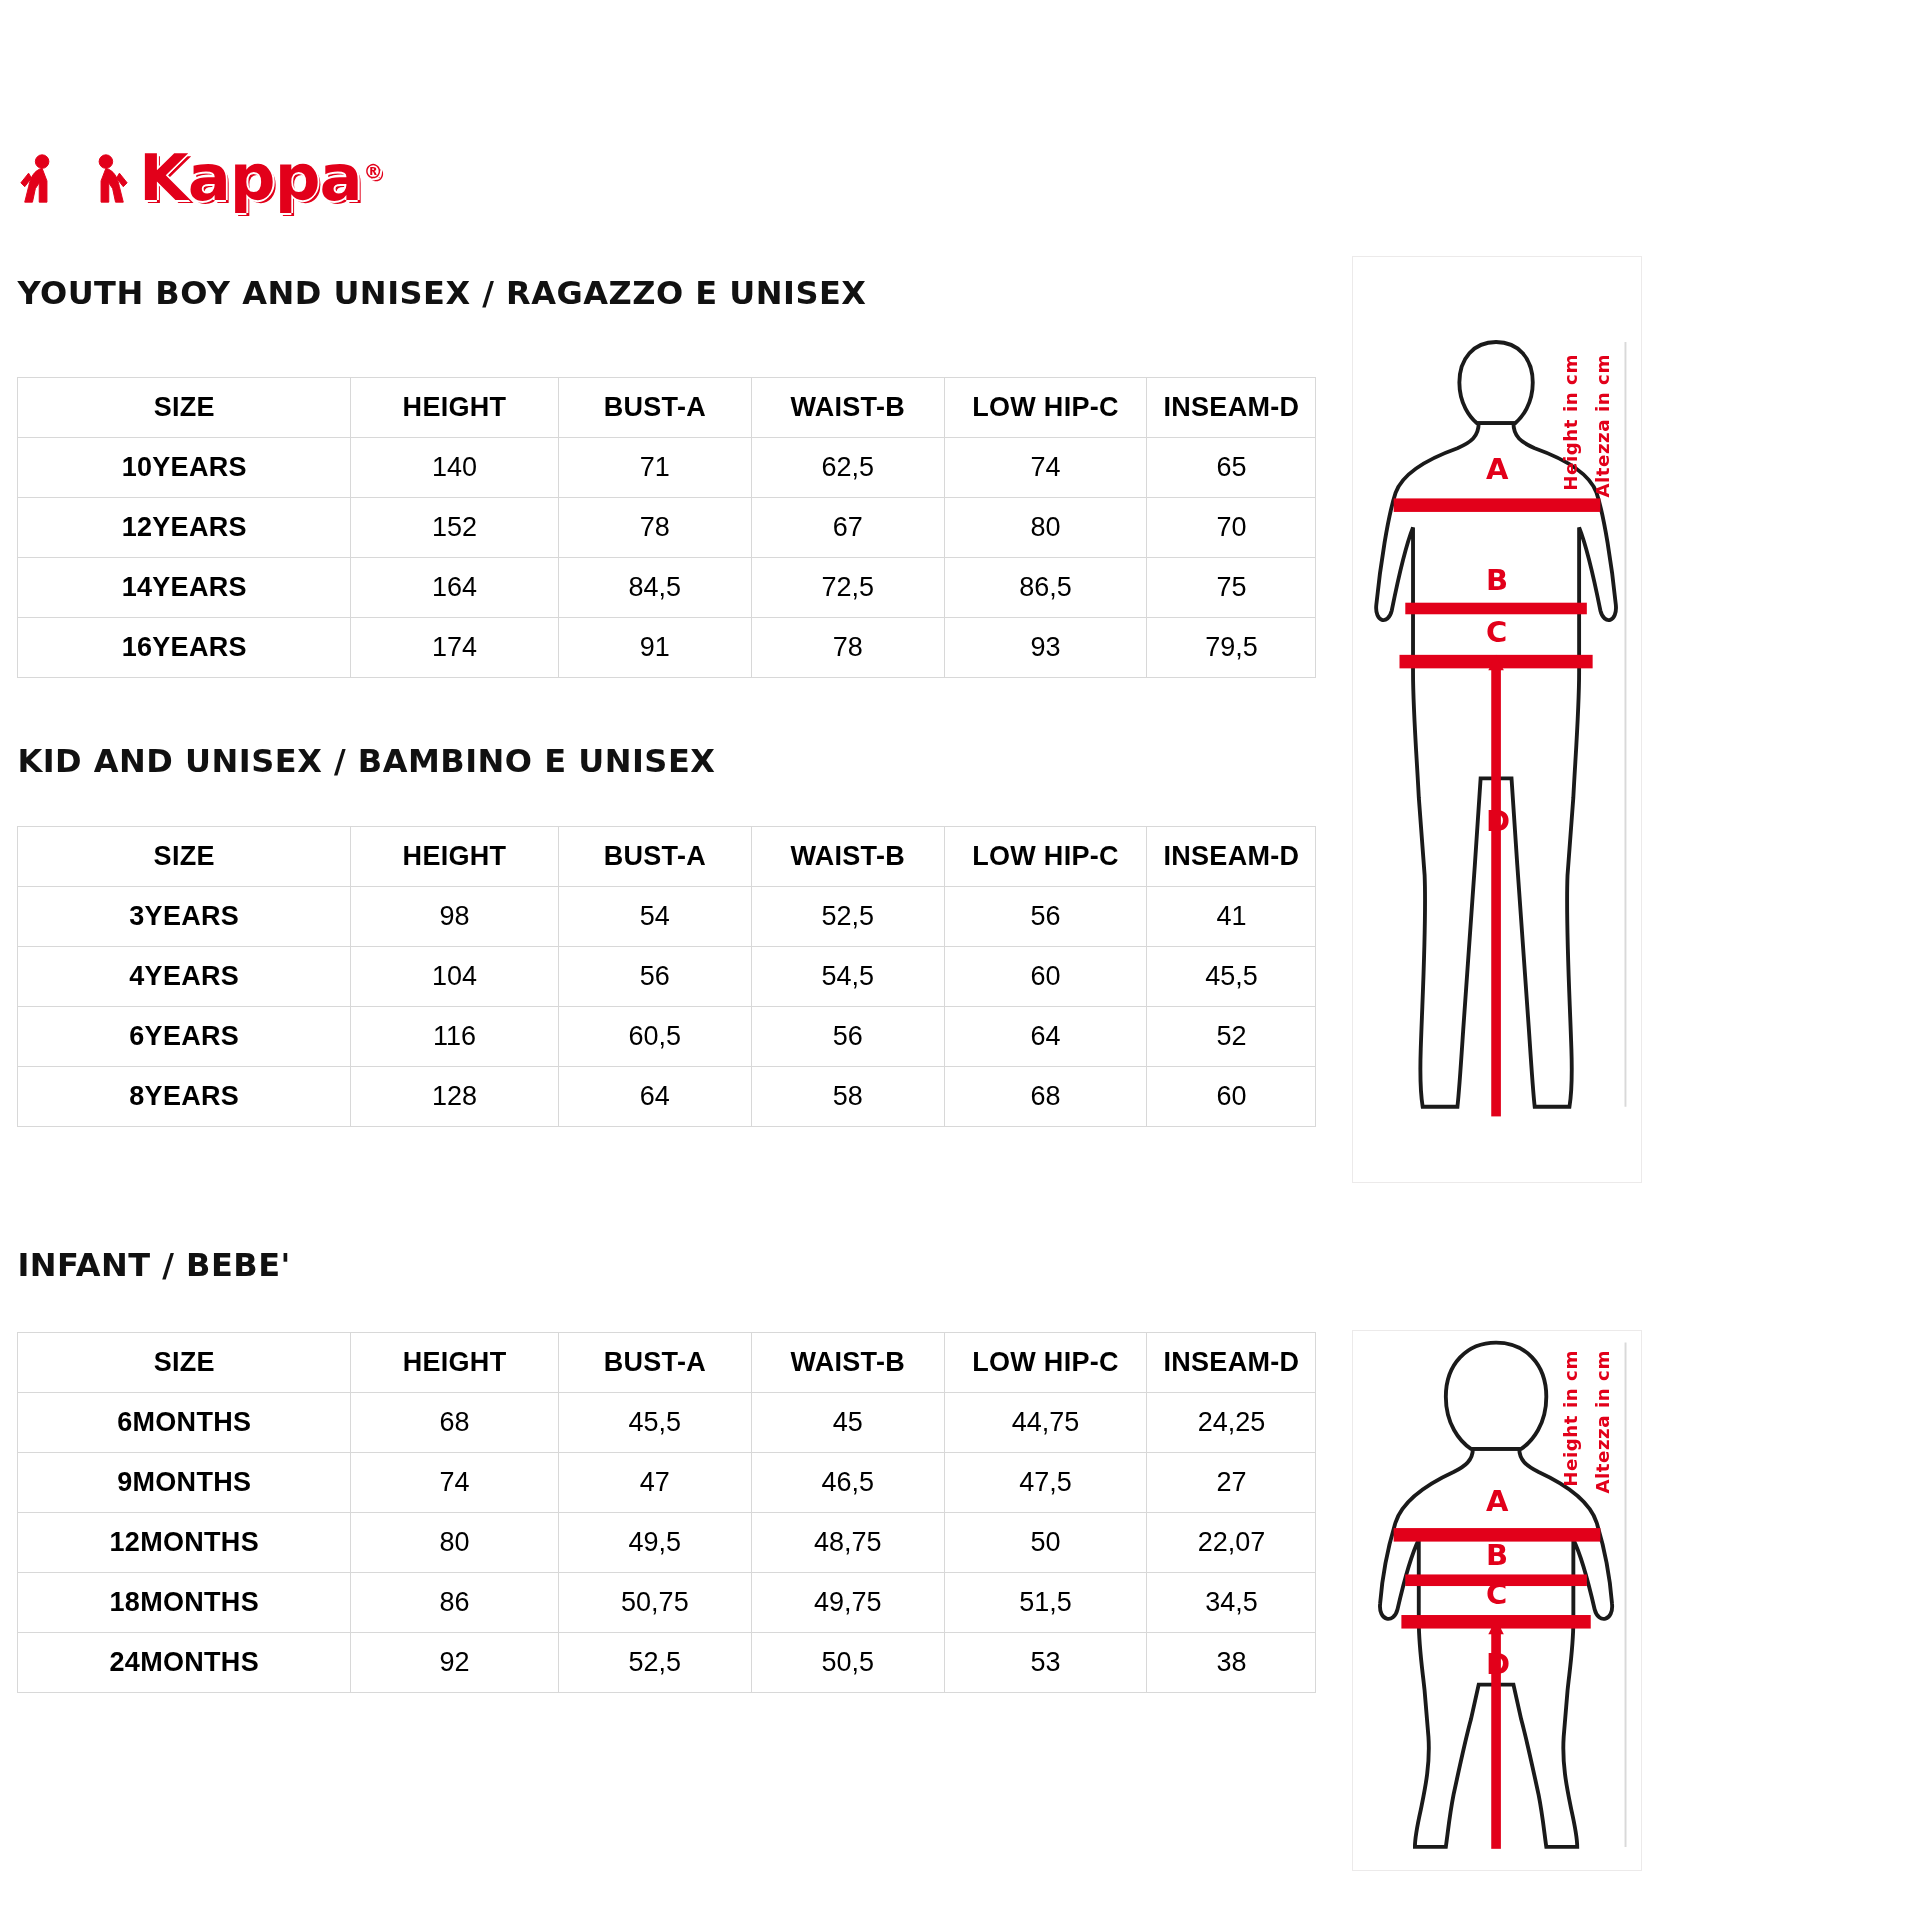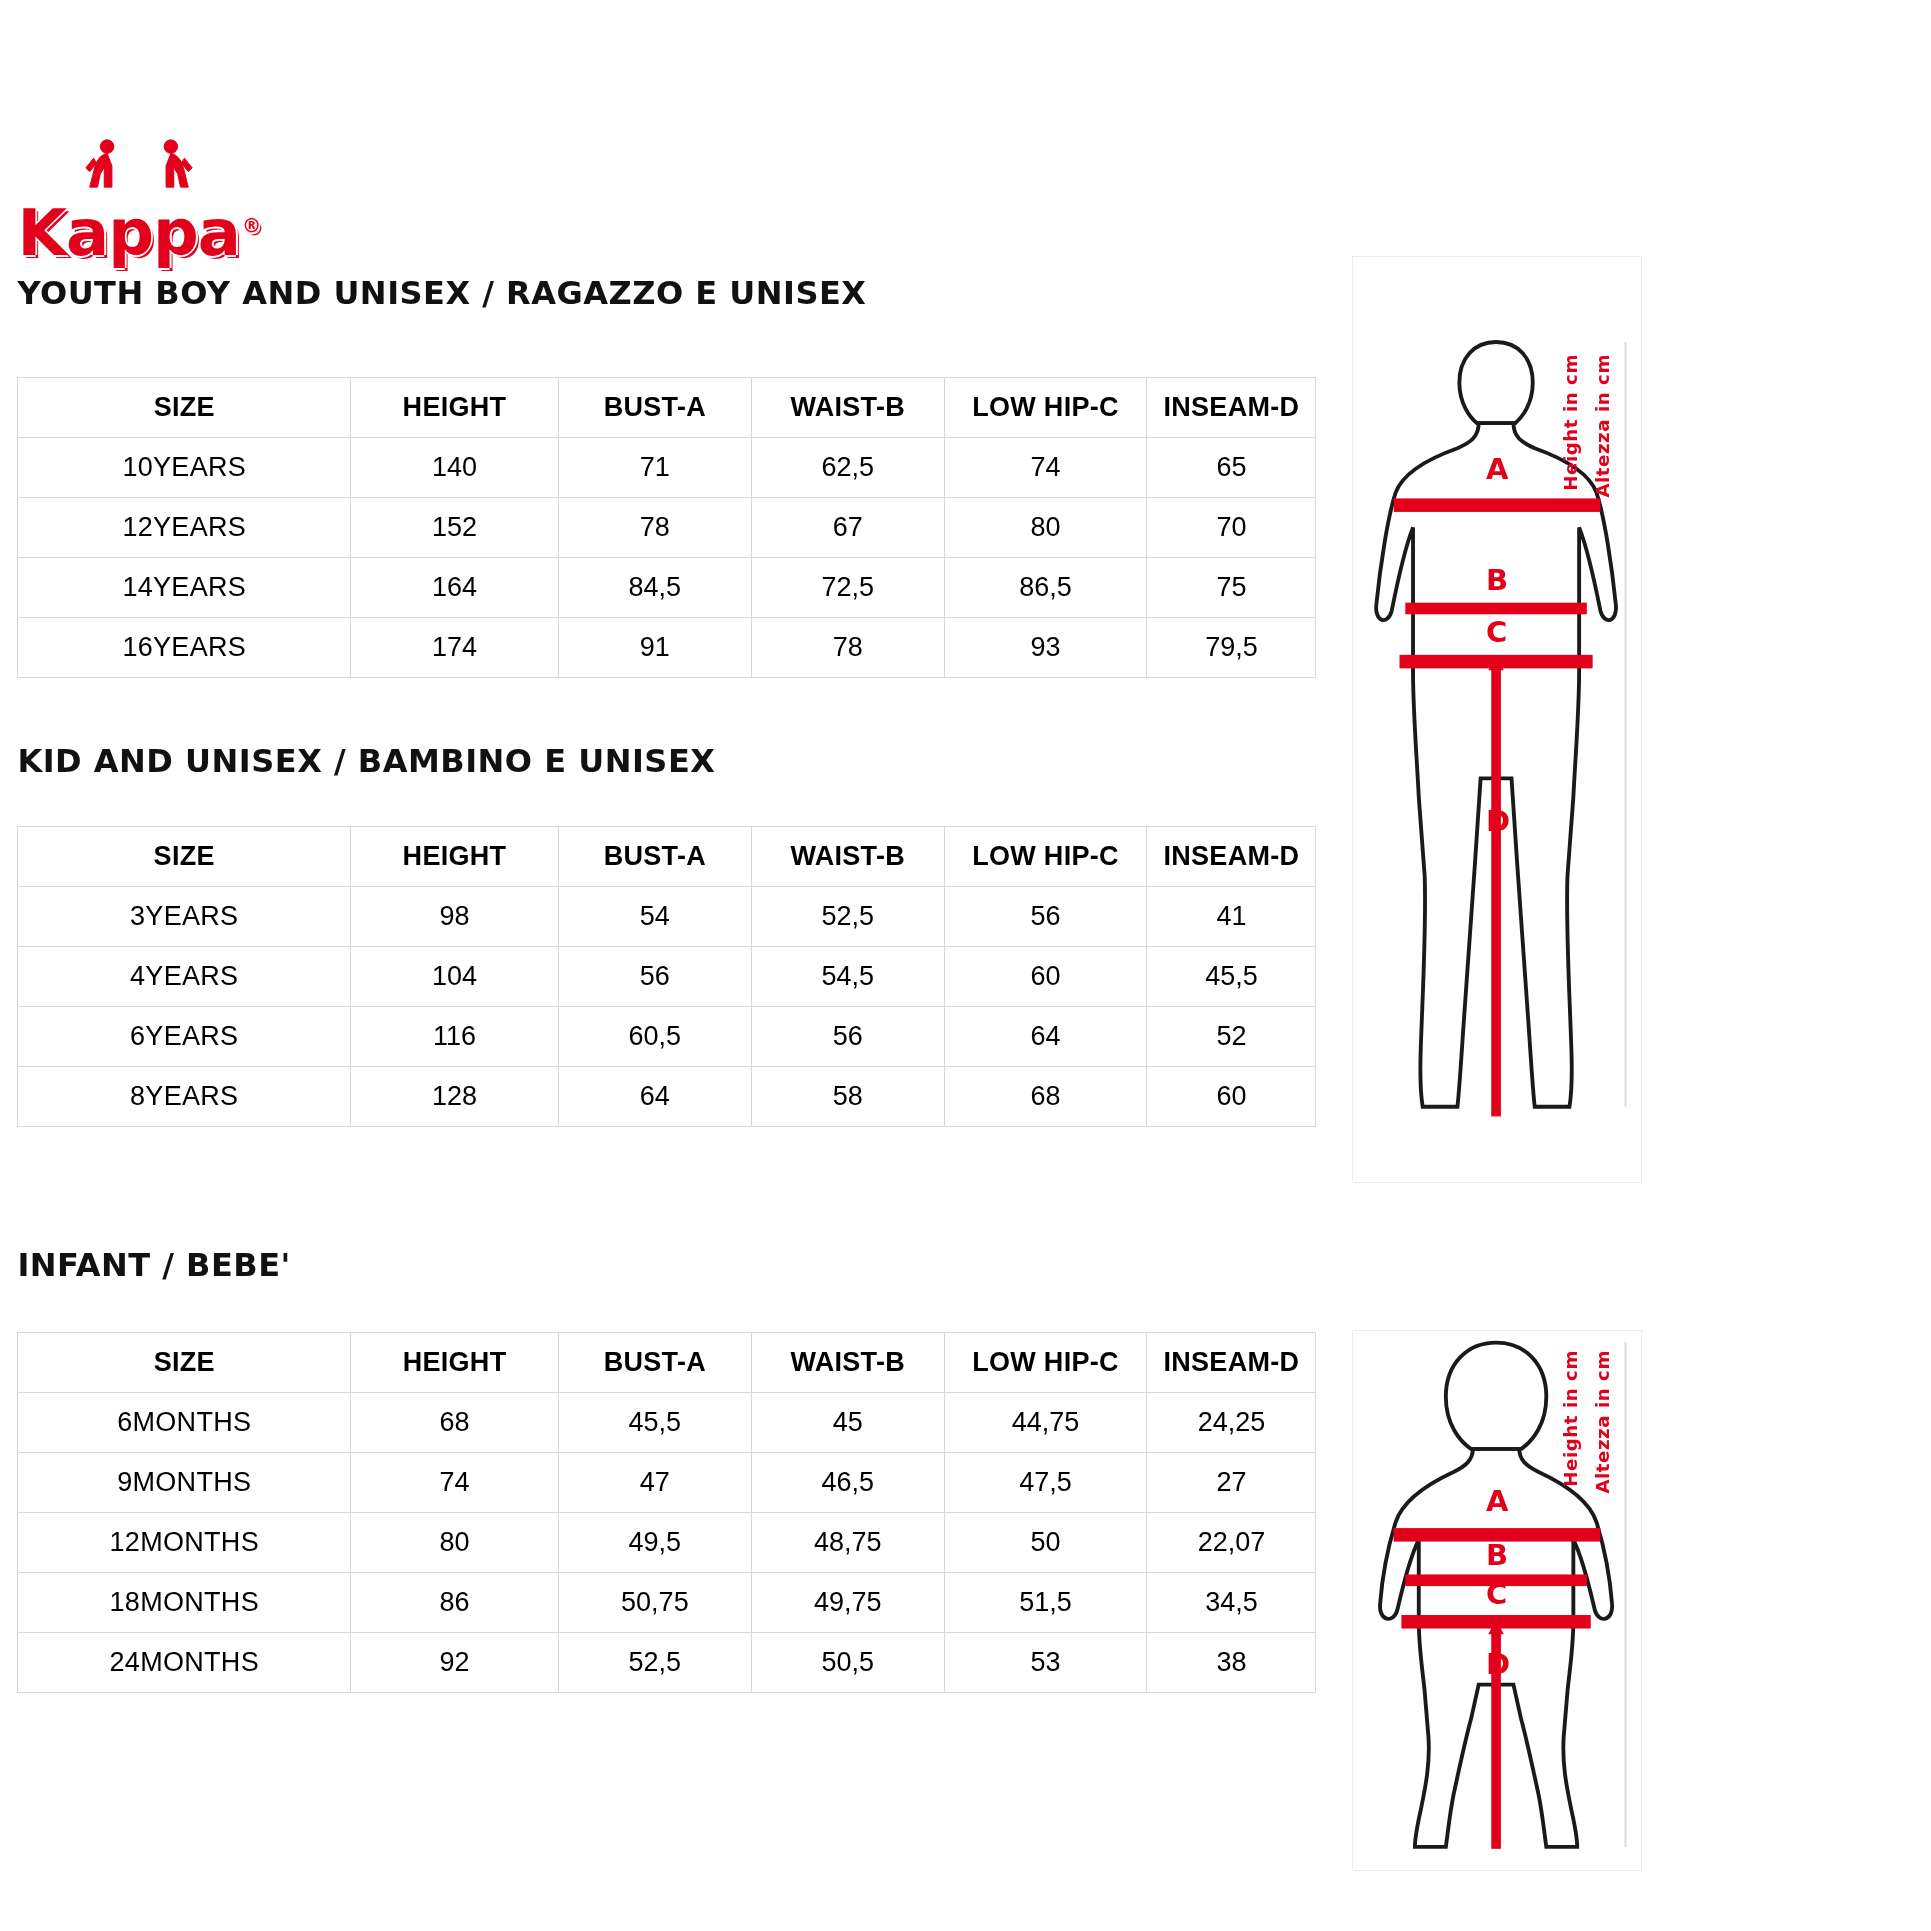--- a/index.html
+++ b/index.html
@@ -20,25 +20,24 @@
     width: 1931px;
     height: 1931px;
     box-sizing: border-box;
     padding: 0;
   }
 
   
   .logo-wrap {
     position: absolute;
     left: 17.4px;
-    top: 133px;
+    top: 146px;
     display: flex;
     align-items: center;
     gap: 7.7px;
-    flex-direction: column;
   }
   .logo-mark {
     width: 114px;
     height: 60px;
     position: relative;
   }
   .logo-text {
     font-family: "DejaVu Sans", sans-serif;
     font-weight: bold;
     font-size: 64px;
@@ -87,21 +86,21 @@
     height: 60px;
     padding: 0 5.8px;
     box-sizing: border-box;
   }
   table.size-table th {
     font-weight: bold;
     font-size: 27px;
     letter-spacing: 0.3px;
   }
   table.size-table td.size-cell {
-    font-weight: normal;
+    font-weight: bold;
     letter-spacing: 0.3px;
   }
   table.size-table col.c-size { width: 333px; }
   table.size-table col.c-h    { width: 208px; }
   table.size-table col.c-b    { width: 193px; }
   table.size-table col.c-w    { width: 193px; }
   table.size-table col.c-l    { width: 203px; }
   table.size-table col.c-i    { width: 169px; }
 
   

